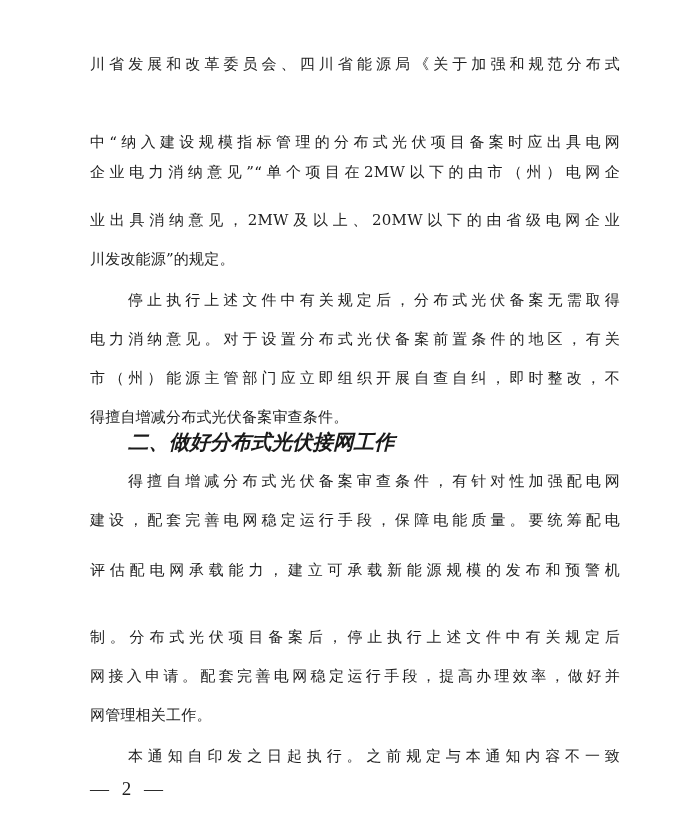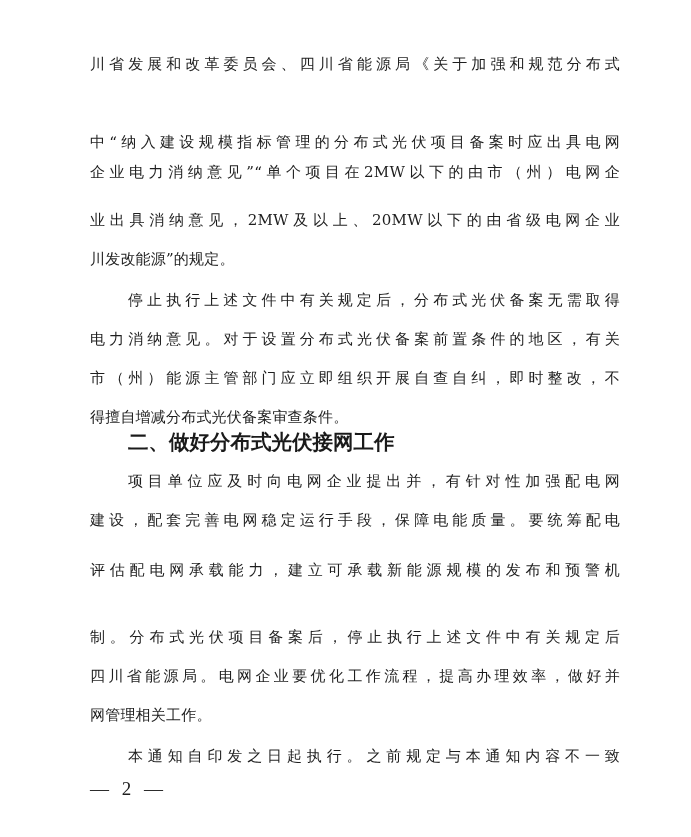--- a/index.html
+++ b/index.html
@@ -14,21 +14,21 @@
     position: absolute; left: 90px; width: 530px;
     font-size: 15px; line-height: 28px; height: 28px;
     white-space: nowrap; text-align: justify; text-align-last: justify;
     letter-spacing: 0.2px;
   }
   .line.last { text-align-last: left; }
   .line.indent { left: 128px; width: 492px; }
   .heading {
     position: absolute; left: 128px; font-size: 20.5px; line-height: 28px;
     font-family: "DejaVu Sans", "Liberation Sans", sans-serif; font-weight: bold;
-    white-space: nowrap; color: #1a1a1a;
+    white-space: nowrap; color: #1a1a1a; font-style: italic;
   }
   .page-number {
     position: absolute; left: 90px; top: 778px; font-size: 19px;
     font-family: "Liberation Serif", serif; white-space: nowrap; letter-spacing: 4px;
   }
 </style>
 </head>
 <body>
 
 <div class="page">
@@ -39,23 +39,23 @@
   <div class="line" style="top:206px">业出具消纳意见，2MW及以上、20MW以下的由省级电网企业</div>
   <div class="line last" style="top:245px">川发改能源”的规定。</div>
 
   <div class="line indent" style="top:286px">停止执行上述文件中有关规定后，分布式光伏备案无需取得</div>
   <div class="line" style="top:325px">电力消纳意见。对于设置分布式光伏备案前置条件的地区，有关</div>
   <div class="line" style="top:364px">市（州）能源主管部门应立即组织开展自查自纠，即时整改，不</div>
   <div class="line last" style="top:403px">得擅自增减分布式光伏备案审查条件。</div>
 
   <div class="heading" style="top:428px">二、做好分布式光伏接网工作</div>
 
-  <div class="line indent" style="top:467px">项目单位应及时向电网企业提出并，有针对性加强配电网</div>
+  <div class="line indent" style="top:467px">得擅自增减分布式光伏备案审查条件，有针对性加强配电网</div>
   <div class="line" style="top:506px">建设，配套完善电网稳定运行手段，保障电能质量。要统筹配电</div>
   <div class="line" style="top:556px">评估配电网承载能力，建立可承载新能源规模的发布和预警机</div>
   <div class="line" style="top:623px">制。分布式光伏项目备案后，停止执行上述文件中有关规定后</div>
-  <div class="line" style="top:662px">四川省能源局。电网企业要优化工作流程，提高办理效率，做好并</div>
+  <div class="line" style="top:662px">网接入申请。配套完善电网稳定运行手段，提高办理效率，做好并</div>
   <div class="line last" style="top:701px">网管理相关工作。</div>
 
   <div class="line indent" style="top:742px">本通知自印发之日起执行。之前规定与本通知内容不一致</div>
 
   <div class="page-number">— 2 —</div>
 </div>
 
 </body></html>

